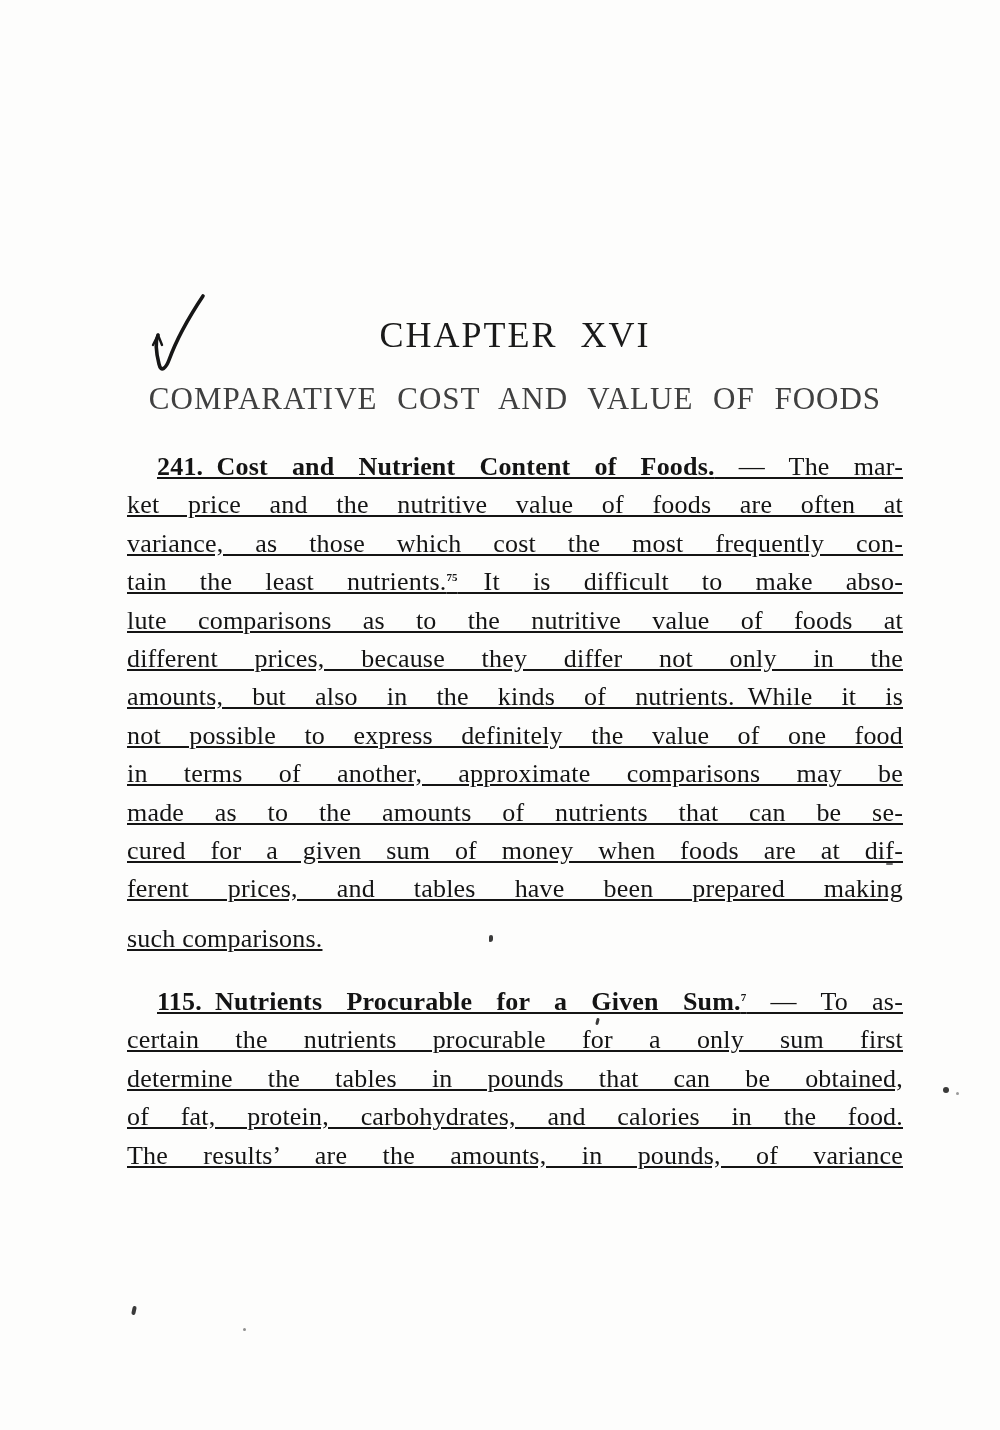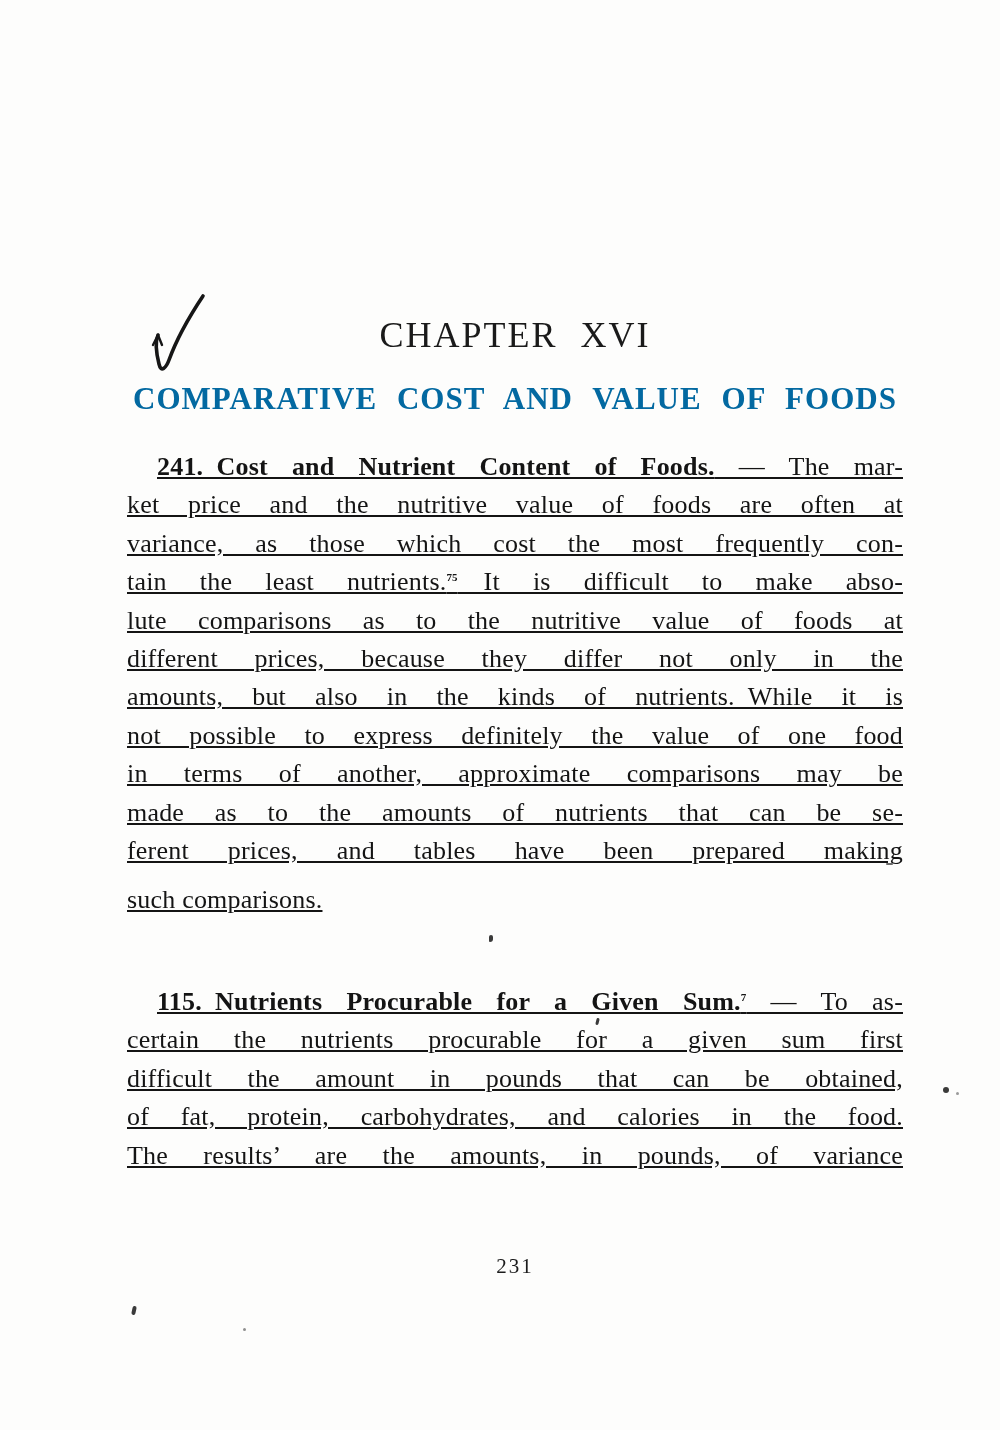--- a/index.html
+++ b/index.html
@@ -30,24 +30,24 @@
     color: #1a1a1a;
   }
   .section-heading {
     position: absolute;
     left: 127px;
     width: 776px;
     top: 383px;
     text-align: center;
     font-size: 31px;
     line-height: 1;
-    font-weight: 700;
+    font-weight: 400;
     letter-spacing: 1px;
     word-spacing: 11px;
-    color: #0369a1;
+    color: #404040;
   }
   .bodyblock {
     position: absolute;
     left: 127px;
     width: 776px;
     font-size: 26px;
     letter-spacing: 0.2px;
     text-decoration: underline;
   }
   .p241 { top: 448px; }
@@ -114,33 +114,33 @@
     <div class="jline indent"><span class="lead">241. Cost and Nutrient Content of Foods.</span><span> — The mar-</span></div>
     <div class="jline">ket price and the nutritive value of foods are often at</div>
     <div class="jline">variance, as those which cost the most frequently con-</div>
     <div class="jline"><span>tain the least nutrients.</span><sup class="fnref">75</sup><span> It is difficult to make abso-</span></div>
     <div class="jline">lute comparisons as to the nutritive value of foods at</div>
     <div class="jline">different prices, because they differ not only in the</div>
     <div class="jline">amounts, but also in the kinds of nutrients. While it is</div>
     <div class="jline">not possible to express definitely the value of one food</div>
     <div class="jline">in terms of another, approximate comparisons may be</div>
     <div class="jline">made as to the amounts of nutrients that can be se-</div>
+    <div class="jline">cured for a given sum of money when foods are at dif-</div>
     <div class="jline">ferent prices, and tables have been prepared making</div>
     <div class="jline lastline">such comparisons.</div>
   </div>
 
   <div class="bodyblock p242">
     <div class="jline indent"><span class="lead">115. Nutrients Procurable for a Given Sum.</span><sup class="fnref">7</sup><span> — To as-</span></div>
-    <div class="jline">certain the nutrients procurable for a given sum first</div>
-    <div class="jline">difficult the amount in pounds that can be obtained,</div>
+    <div class="jline">certain the nutrients procurable for a only sum first</div>
+    <div class="jline">determine the tables in pounds that can be obtained,</div>
     <div class="jline">of fat, protein, carbohydrates, and calories in the food.</div>
     <div class="jline">The results’ are the amounts, in pounds, of variance</div>
   </div>
 
-  <div class="page-number">231</div>
 
   <div class="speck" style="left:489px;top:935px;width:4px;height:7px;border-radius:2px 2px 3px 1px;"></div>
   <div class="speck" style="left:943px;top:1087px;width:6px;height:6px;"></div>
   <div class="speck" style="left:956px;top:1092px;width:3px;height:3px;background:#9a9a9a;"></div>
   <div class="speck" style="left:596px;top:1018px;width:3px;height:7px;transform:rotate(14deg);border-radius:2px;"></div>
   <div class="speck" style="left:132px;top:1306px;width:4px;height:9px;transform:rotate(12deg);border-radius:2px;"></div>
   <div class="speck" style="left:243px;top:1328px;width:3px;height:3px;background:#8f8f8f;"></div>
   <div class="speck" style="left:886px;top:863px;width:7px;height:2px;border-radius:1px;background:#6b6b6b;"></div>
 
 </div>

